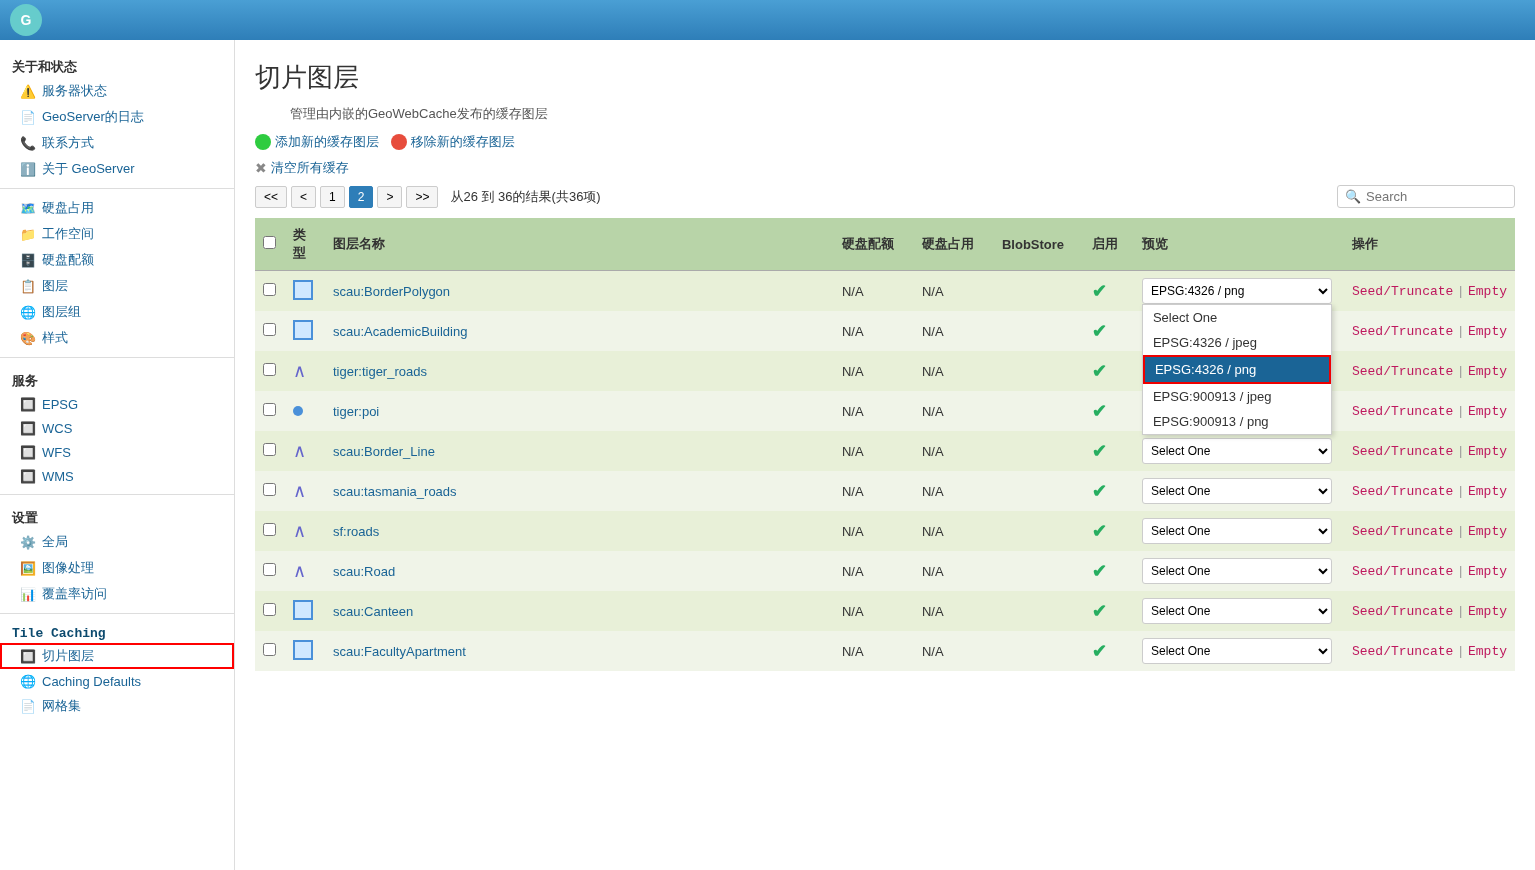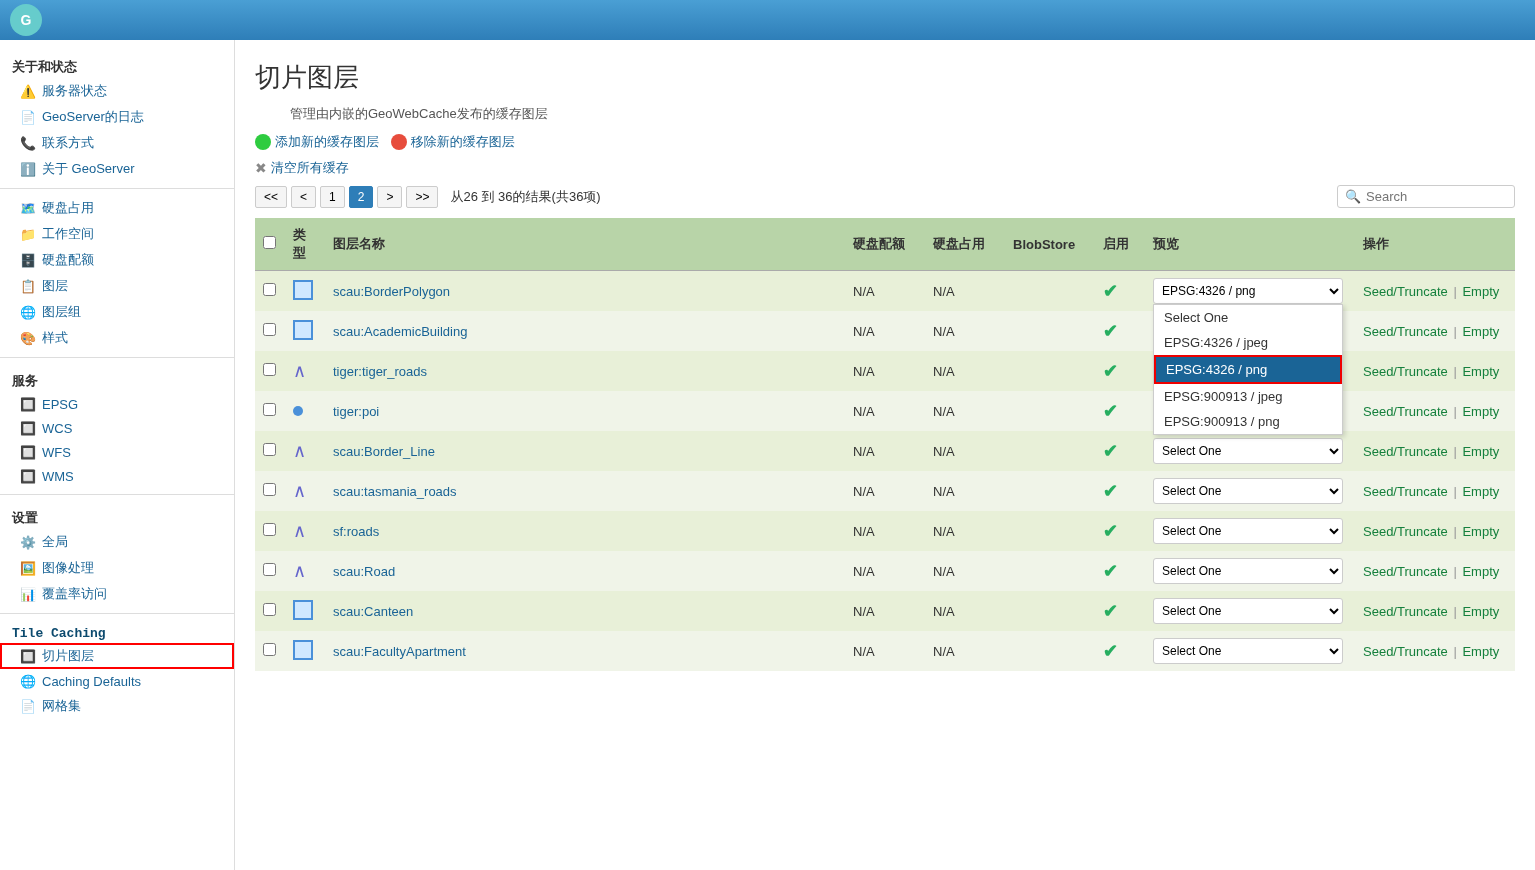--- a/index.html
+++ b/index.html
@@ -46,21 +46,21 @@
     tbody tr:nth-child(odd) { background: #e8f0d8; }
     td { padding: 7px 8px; font-size: 13px; color: #333; vertical-align: middle; }
     .layer-name { color: #1a6496; cursor: pointer; }
     .check-green { color: #27ae60; font-size: 18px; font-weight: bold; }
     
     
     .preview-select { border: 1px solid #ccc; border-radius: 3px; padding: 4px 4px; font-size: 12px; width: 190px; background: #fff; cursor: pointer; }
     
     
     .op-links { white-space: nowrap; }
-    .op-link { color: #15803d; text-decoration: none; cursor: pointer; font-size: 13px; }
+    .op-link { color: #be185d; text-decoration: none; cursor: pointer; font-size: 13px; font-family: Liberation Mono, monospace; }
     .op-sep { color: #999; margin: 0 2px; }
 
     
     .dropdown-container { position: relative; display: inline-block; }
     .dropdown-menu { position: absolute; top: 100%; left: 0; z-index: 1000; background: #fff; border: 1px solid #ccc; min-width: 190px; box-shadow: 2px 2px 5px rgba(0,0,0,0.15); }
     .dropdown-menu .dd-item { padding: 5px 10px; cursor: pointer; font-size: 13px; color: #333; white-space: nowrap; }
     .dropdown-menu .dd-item.selected { background: #1a6496; color: #fff; }
 
     .checkbox-col { width: 30px; }
     .type-col { width: 40px; }

